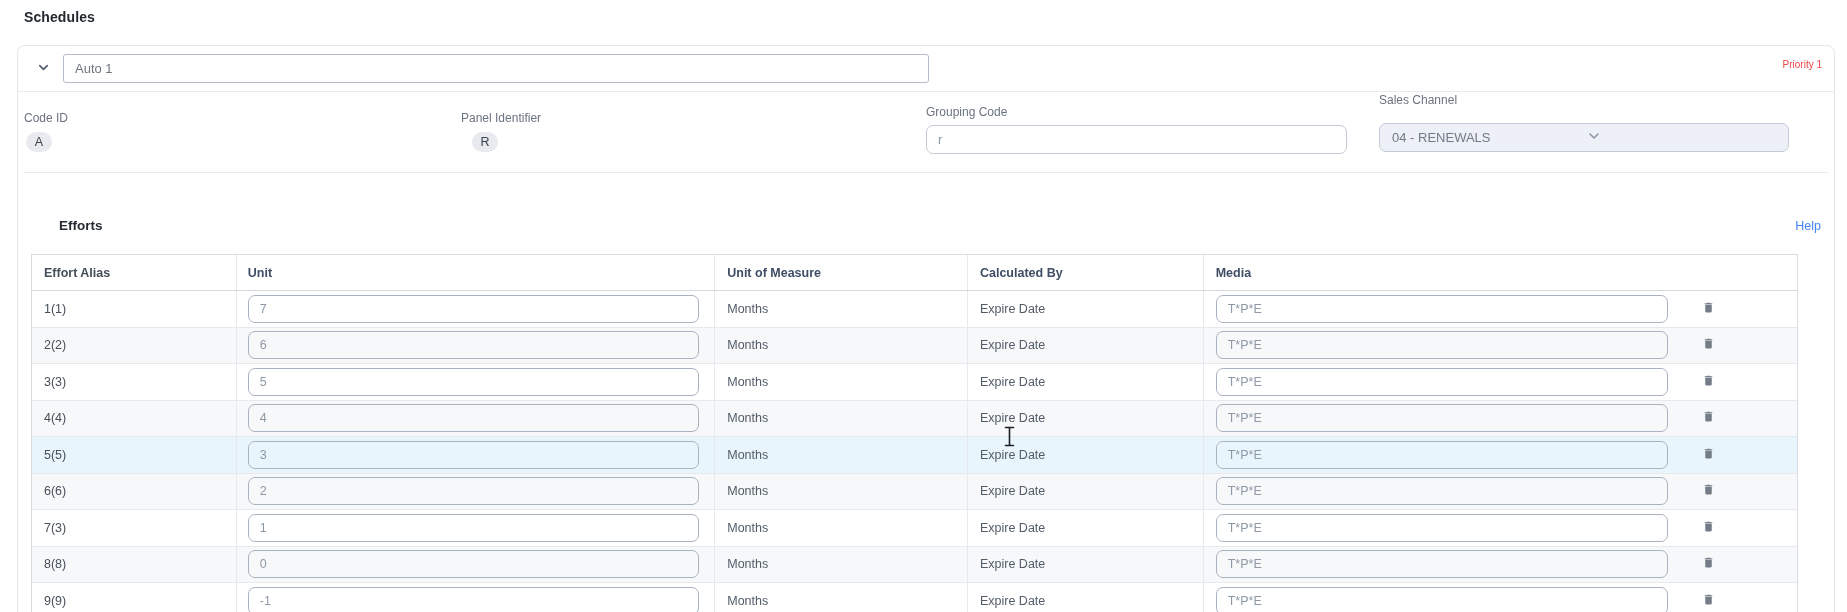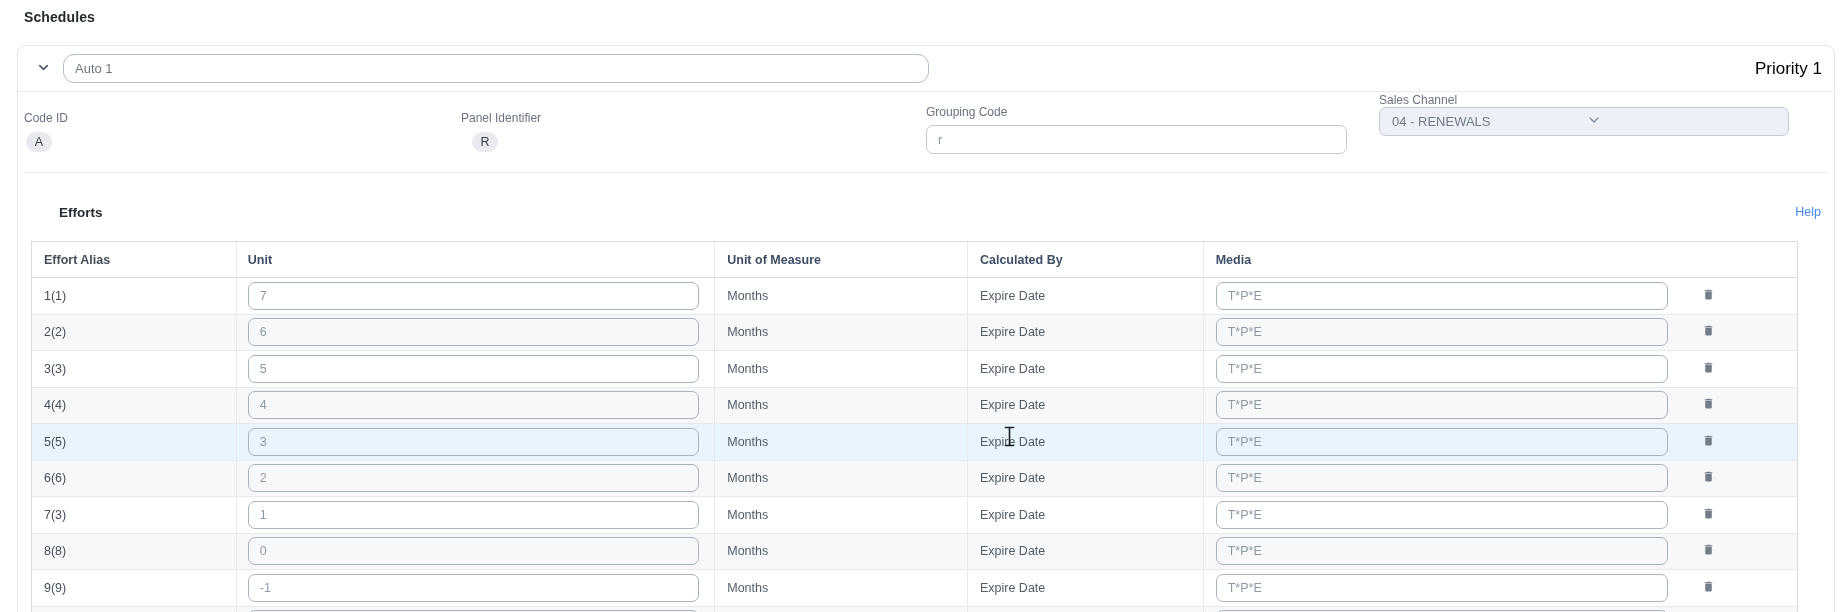--- a/index.html
+++ b/index.html
@@ -10,46 +10,46 @@
     color:#23292f; letter-spacing:.1px;text-align:right; }
 
   .panel { position:absolute; left:17px; top:45px; width:1818px; height:780px;
     background:#fff; border:1px solid #e2e5e9; border-radius:8px; }
 
   
   .panel-header { height:46px; border-bottom:1px solid #e9ebee; position:relative; }
   .collapse-btn { position:absolute; left:13px; top:11px; width:24px; height:24px;
     background:none; border:none; display:flex; align-items:center; justify-content:center; cursor:pointer; }
   .name-input { position:absolute; left:45px; top:8px; width:866px; height:29px;
-    border:1px solid #b4bcc8; border-radius:11px; padding:0 11px; font-size:13px;
+    border:1px solid #b4bcc8; border-radius:3px; padding:0 11px; font-size:13px;
     color:#6e7680; background:#fff; outline:none; font-family:"Liberation Sans",sans-serif; }
-  .priority { position:absolute; right:12px; top:13px; font-size:17px; color:#000000; }
+  .priority { position:absolute; right:12px; top:13px; font-size:10px; color:#ef4444; }
 
   
   .panel-fields { position:relative; height:81px; margin:0 6px; border-bottom:1px solid #e9ebee; }
   .fgroup { position:absolute; }
   .flabel { font-size:12px; color:#6b7280; display:block; }
   .badge { display:inline-flex; align-items:center; justify-content:center; min-width:26px; height:20px;
     padding:0 8px; background:#e8eaef; border-radius:10px; font-size:12.5px; color:#3c434d; }
   .g-codeid   { left:0px;    top:19px; }
   .g-panelid  { left:437px;  top:19px; }
   .g-grouping { left:902px;  top:13px; }
   .g-sales    { left:1355px; top:1px; }
   .g-codeid .badge  { margin-top:7px; margin-left:2px; }
   .g-panelid .badge { margin-top:7px; margin-left:11px; }
   .text-input { margin-top:6px; width:421px; height:29px; border:1px solid #c3cad4; border-radius:7px;
     padding:0 11px; font-size:13px; color:#8e99a7; background:#fff; outline:none;
     font-family:"Liberation Sans",sans-serif; display:block; }
-  .select-box { margin-top:0; width:410px; height:29px; background:#edf0f6; border:1px solid #c3cad6;
+  .select-box { margin-top:16px; width:410px; height:29px; background:#edf0f6; border:1px solid #c3cad6;
     border-radius:7px; display:flex; align-items:center; padding:0 9px 0 12px; cursor:pointer; }
   .select-box span { flex:1; font-size:13px; color:#717a87; }
 
   
   .efforts { padding:0 13px; }
-  .efforts-head { margin-top:32px; display:flex; justify-content:space-between; align-items:flex-start;padding-left:28px; }
+  .efforts-head { margin-top:45px; display:flex; justify-content:space-between; align-items:flex-end;padding-left:28px; }
   .efforts-title { font-size:13.5px; font-weight:700; color:#252b33; }
   .help-link { font-size:12.5px; color:#4285f4; text-decoration:none; cursor:pointer; }
 
   .etable { margin-top:21px; width:1767px; border:1px solid #d9dce0; border-bottom:none; background:#fff; }
   .thead { display:flex; height:36px; border-bottom:1px solid #d5d9de; }
   .hcell { font-size:12.5px; font-weight:700; color:#3f4e66; display:flex; align-items:center;
     border-right:1px solid #e7e9ec; padding-left:12px; }
   .hcell:last-child { border-right:none; }
   .trow { display:flex; height:36.5px; border-bottom:1px solid #e7e9ec; background:#fff; }
   .trow.alt { background:#f7f8f9; }

